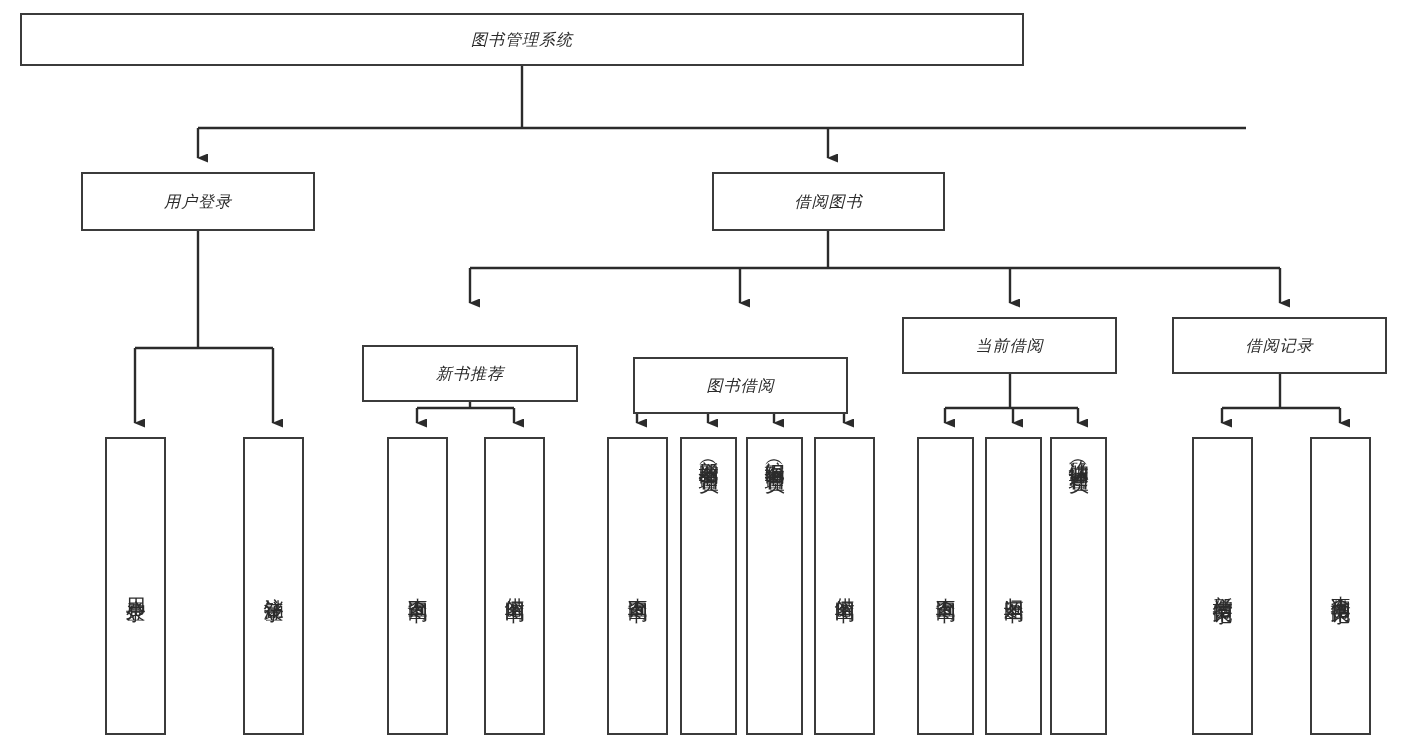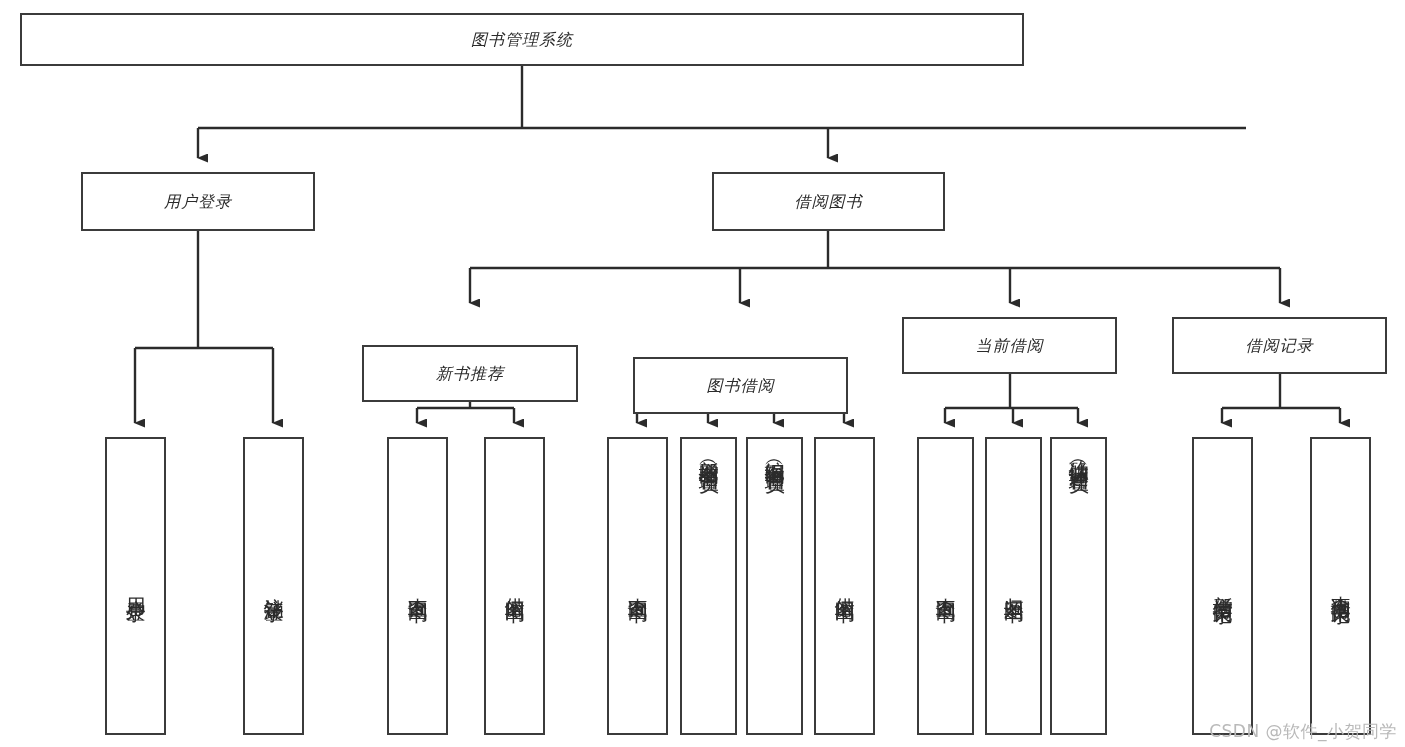--- a/index.html
+++ b/index.html
@@ -249,15 +249,14 @@
       <span class="node-label-v">新增借阅记录</span>
     </div>
   </div>
 
   <div class="leaf-box" style="left:1310px; top:437px; width:61px; height:298px;">
     <div class="leaf-inner">
       <span class="node-label-v">查询借阅记录</span>
     </div>
   </div>
 
-  <div id="watermark">CSDN @软件_小贺同学</div>
 
 </div>
 
 </body></html>

